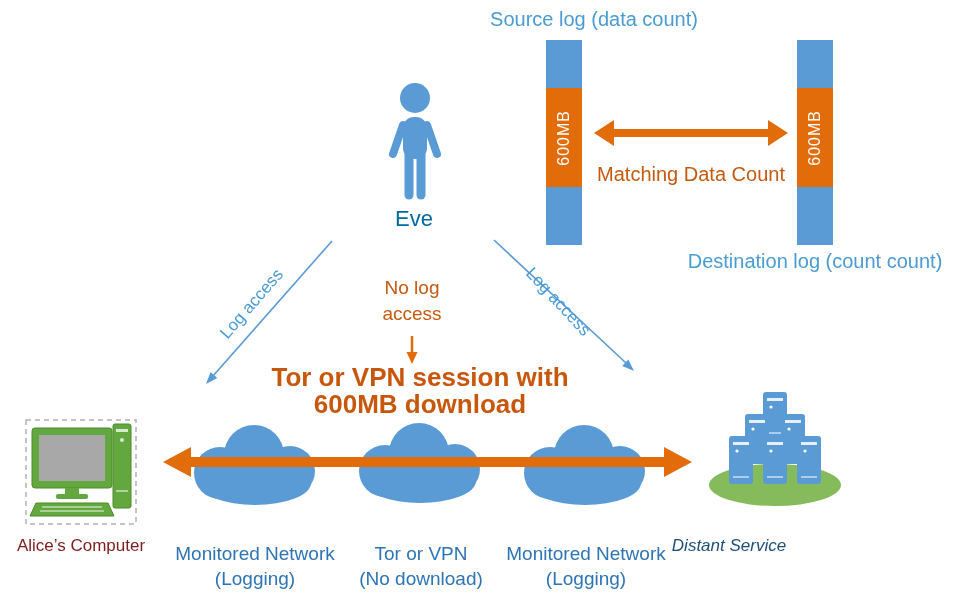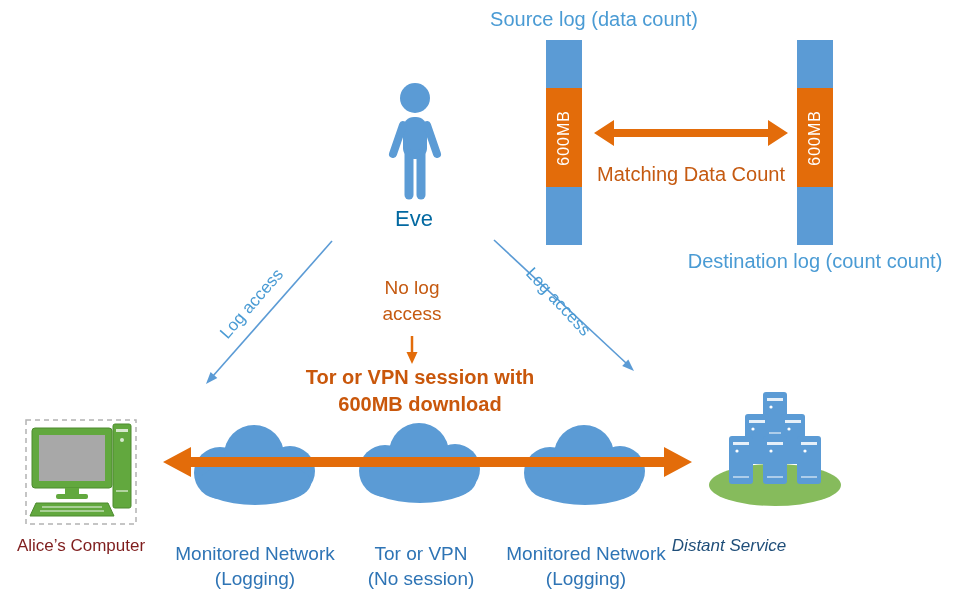--- a/index.html
+++ b/index.html
@@ -16,21 +16,21 @@
   .vbar{position:absolute;background:#5B9BD5;}
   .vseg{position:absolute;left:0;width:100%;background:#E36C0A;
         display:flex;align-items:center;justify-content:center;}
   .vtext{writing-mode:vertical-rl;transform:rotate(180deg);color:#ffffff;
          font-size:16px;letter-spacing:1px;}
 
   .top-label{font-size:20px;}
   .matching{font-size:20px;line-height:27px;}
   .eve-label{font-size:22px;color:#0369a1;}
   .nolog{font-size:19px;line-height:26px;margin-top:9px;}
-  .session{font-size:20px;font-weight:bold;line-height:27px;color:#C9570B;}
+  .session{font-size:26px;font-weight:bold;line-height:27px;color:#C9570B;}
   .logaccess{font-size:17px;color:#4A9BD4;}
   .bot-label{font-size:19px;line-height:25px;}
   .alice-label{font-size:17px;color:#7f1d1d;}
   .distant-label{font-size:17px;color:#1F4E79;}
 
   svg{display:block;}
   .arrow-layer{position:absolute;left:0;top:0;pointer-events:none;}
 </style>
 </head>
 <body>
@@ -191,21 +191,21 @@
 
   <div class="label alice-label" style="left:81px;top:536px;">Alice’s Computer</div>
 
   <div class="label bot-label net-text" style="left:255px;top:541px;">
     <span>Monitored Network</span>
     <span>(Logging)</span>
   </div>
 
   <div class="label bot-label net-text" style="left:421px;top:541px;">
     <span>Tor or VPN</span>
-    <span>(No session)</span>
+    <span>(No download)</span>
   </div>
 
   <div class="label bot-label net-text" style="left:586px;top:541px;">
     <span>Monitored Network</span>
     <span>(Logging)</span>
   </div>
 
   <div class="label distant-label" style="left:729px;top:536px;font-style:italic;">Distant Service</div>
 
 </div>

